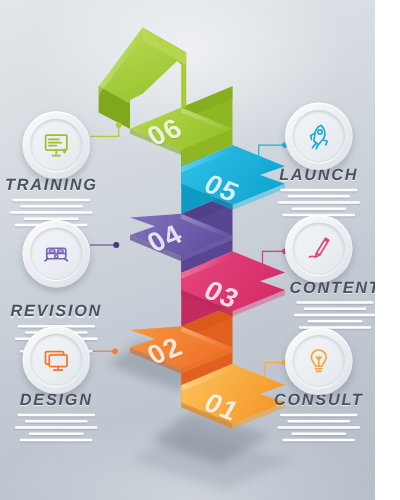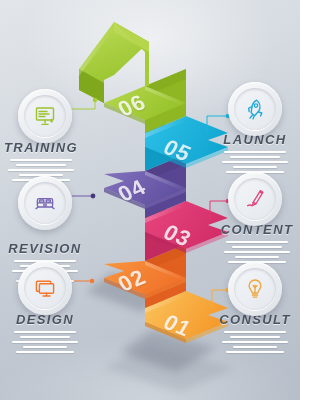--- a/index.html
+++ b/index.html
@@ -378,21 +378,21 @@
     <div class="ttl">REVISION</div>
     <div class="lines">
       <div class="ln" style="width:62px"></div>
       <div class="ln" style="width:50px"></div>
       <div class="ln" style="width:66px"></div>
       <div class="ln" style="width:44px"></div>
       <div class="ln" style="width:58px"></div>
     </div>
   </div>
 
-  <div class="caption" style="left:220px; top:222px;">
+  <div class="caption" style="left:231px; top:222px;">
     <div class="ttl">CONTENT</div>
     <div class="lines">
       <div class="ln" style="width:62px"></div>
       <div class="ln" style="width:50px"></div>
       <div class="ln" style="width:66px"></div>
       <div class="ln" style="width:44px"></div>
       <div class="ln" style="width:58px"></div>
     </div>
   </div>
 

